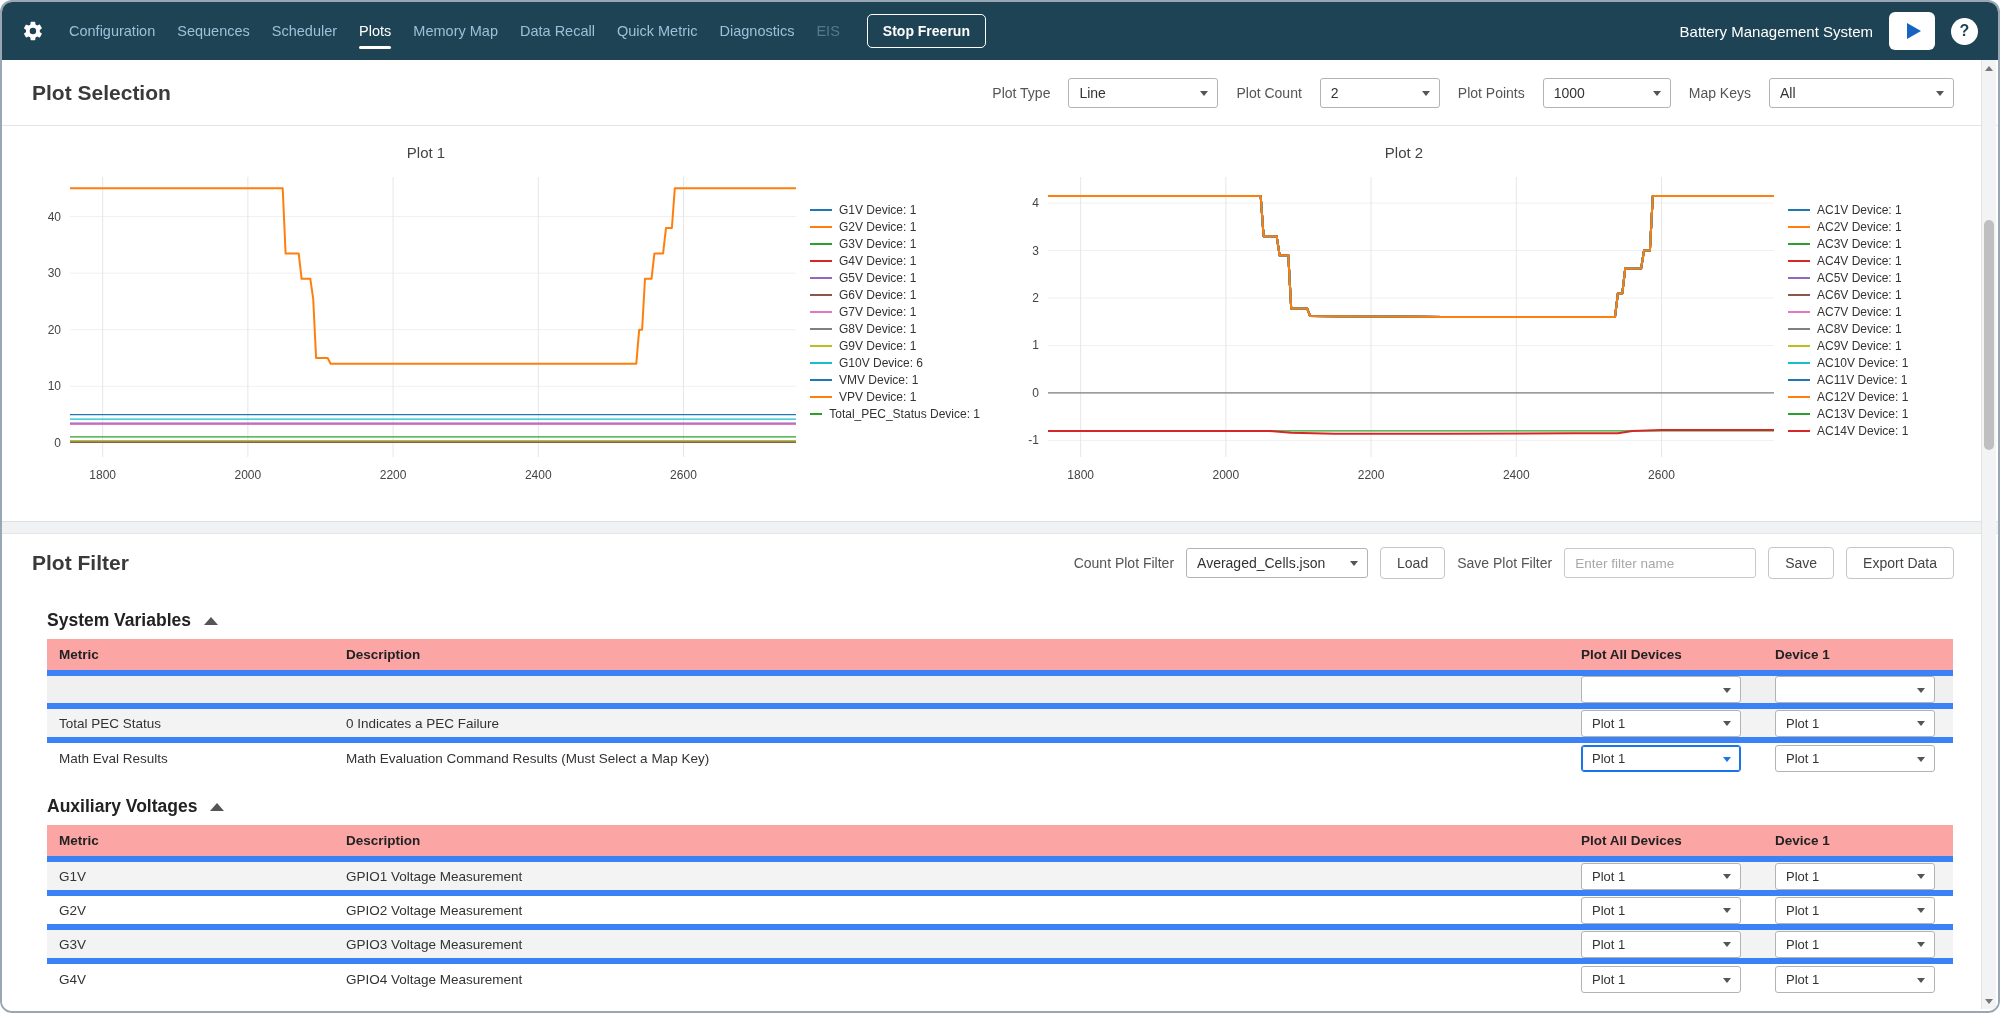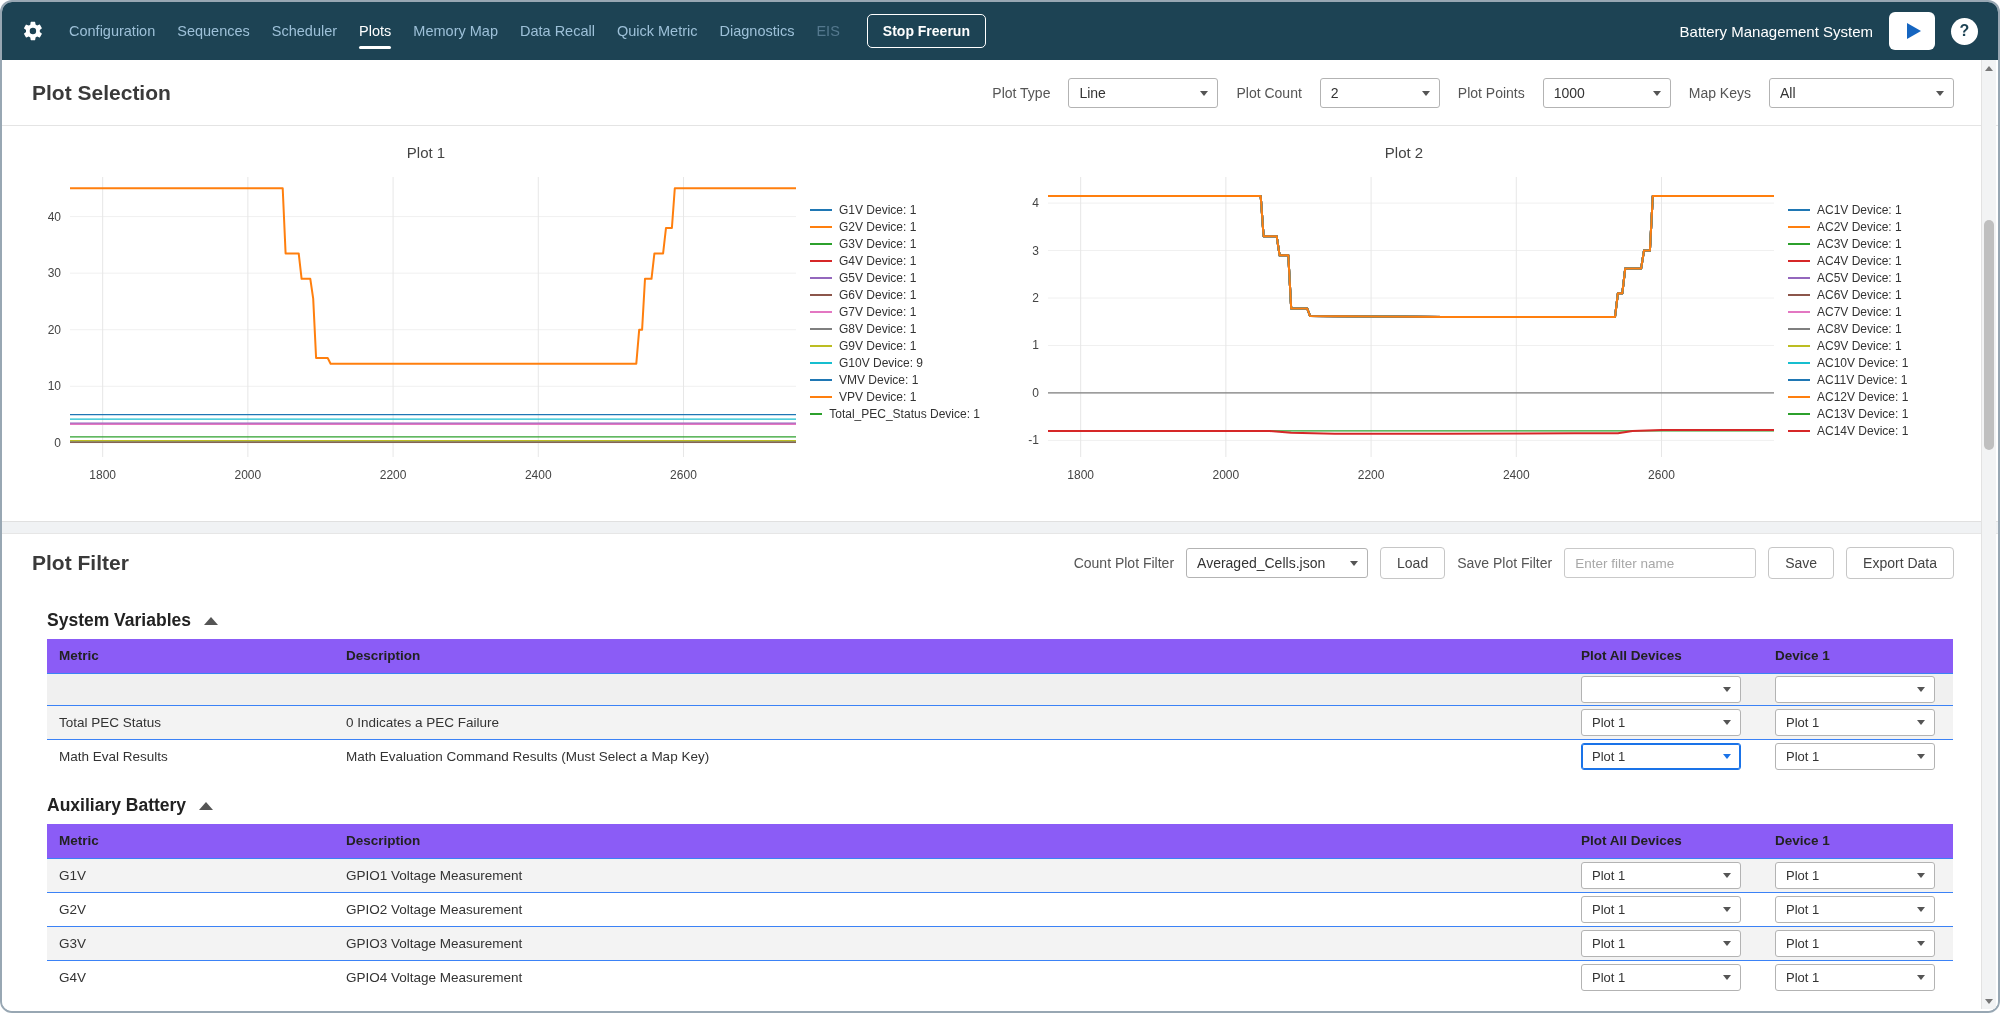--- a/index.html
+++ b/index.html
@@ -69,22 +69,22 @@
   .filter-bar { display:flex; align-items:center; padding:13px 44px 9px 30px; background:#fff; }
   .filter-controls { margin-left:auto; display:flex; align-items:center; gap:12px; }
 
   .section { margin:0 45px; }
   .section-head { display:flex; align-items:center; gap:13px; margin:22px 0 8px;text-align:center; }
   .section-title { font-size:17.5px; font-weight:bold; color:#222; }
   .tri-up { width:0; height:0; border-left:7px solid transparent; border-right:7px solid transparent;
             border-bottom:8px solid #555; cursor:pointer; }
 
   table.filter-table { width:100%; border-collapse:collapse; font-size:13.5px; color:#333; table-layout:fixed; }
-  .filter-table th { background:#8b5cf6; text-align:left; font-weight:bold; color:#222; height:34px; padding:0 12px; }
-  .filter-table td { height:34px; padding:0 12px; border-top:1px solid #3b82f6; }
+  .filter-table th { background:#fca5a5; text-align:left; font-weight:bold; color:#222; height:34px; padding:0 12px; }
+  .filter-table td { height:34px; padding:0 12px; border-top:6px solid #3b82f6; }
   tr.filter-row td { background:#f0f0f0; height:32px; }
   tr.stripe-0 td { background:#f3f3f3; }
   tr.stripe-1 td { background:#ffffff; }
 
   
   .scrollbar { position:absolute; top:58px; right:2px; bottom:2px; width:15px; background:#f2f3f4;
                border-left:1px solid #e2e2e2; z-index:30; }
   .sb-arrow { position:absolute; left:0; width:14px; height:16px; display:flex; align-items:center; justify-content:center; cursor:pointer; }
   .sb-up { top:0; } .sb-down { bottom:0; }
   .tri-up-sm { width:0; height:0; border-left:4px solid transparent; border-right:4px solid transparent; border-bottom:5px solid #777; }
@@ -224,21 +224,21 @@
               <div class="legend-item">
                 <span class="legend-swatch" style="background: rgb(127, 127, 127);"></span>
                 <span class="legend-label">G8V Device: 1</span>
               </div>
               <div class="legend-item">
                 <span class="legend-swatch" style="background: rgb(188, 189, 34);"></span>
                 <span class="legend-label">G9V Device: 1</span>
               </div>
               <div class="legend-item">
                 <span class="legend-swatch" style="background: rgb(23, 190, 207);"></span>
-                <span class="legend-label">G10V Device: 9</span>
+                <span class="legend-label">G10V Device: 6</span>
               </div>
               <div class="legend-item">
                 <span class="legend-swatch" style="background: rgb(31, 119, 180);"></span>
                 <span class="legend-label">VMV Device: 1</span>
               </div>
               <div class="legend-item">
                 <span class="legend-swatch" style="background: rgb(255, 127, 14);"></span>
                 <span class="legend-label">VPV Device: 1</span>
               </div>
               <div class="legend-item">
@@ -425,21 +425,21 @@
                 <td><div class="dd small">
                     <span class="dd-value">Plot 1</span>
                     <span class="caret"></span>
                   </div></td>
               </tr>
             </tbody>
           </table>
         </div>
         <div class="section">
           <div class="section-head">
-            <span class="section-title">Auxiliary Battery</span>
+            <span class="section-title">Auxiliary Voltages</span>
             <span class="tri-up"></span>
           </div>
           <table class="filter-table">
             <colgroup>
               <col style="width: 287px;">
               <col>
               <col style="width: 194px;">
               <col style="width: 190px;">
             </colgroup>
             <thead>

